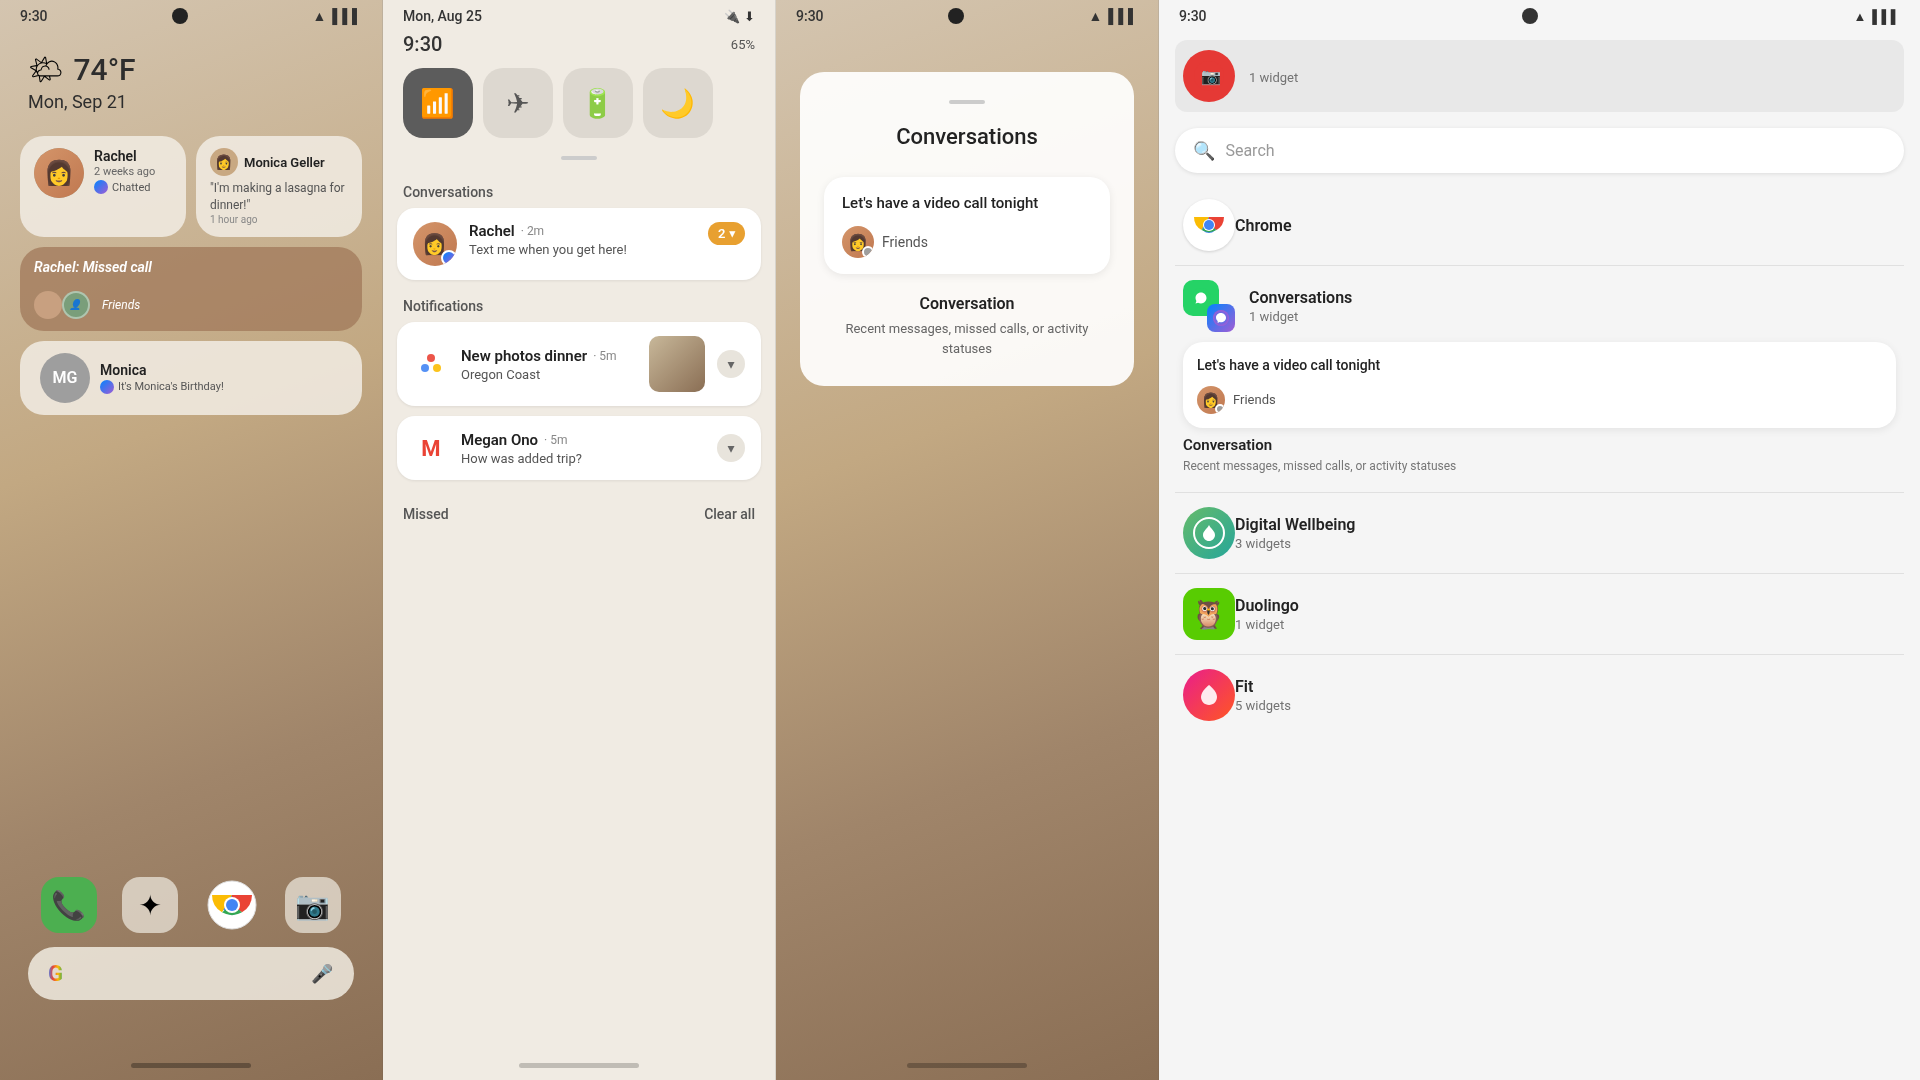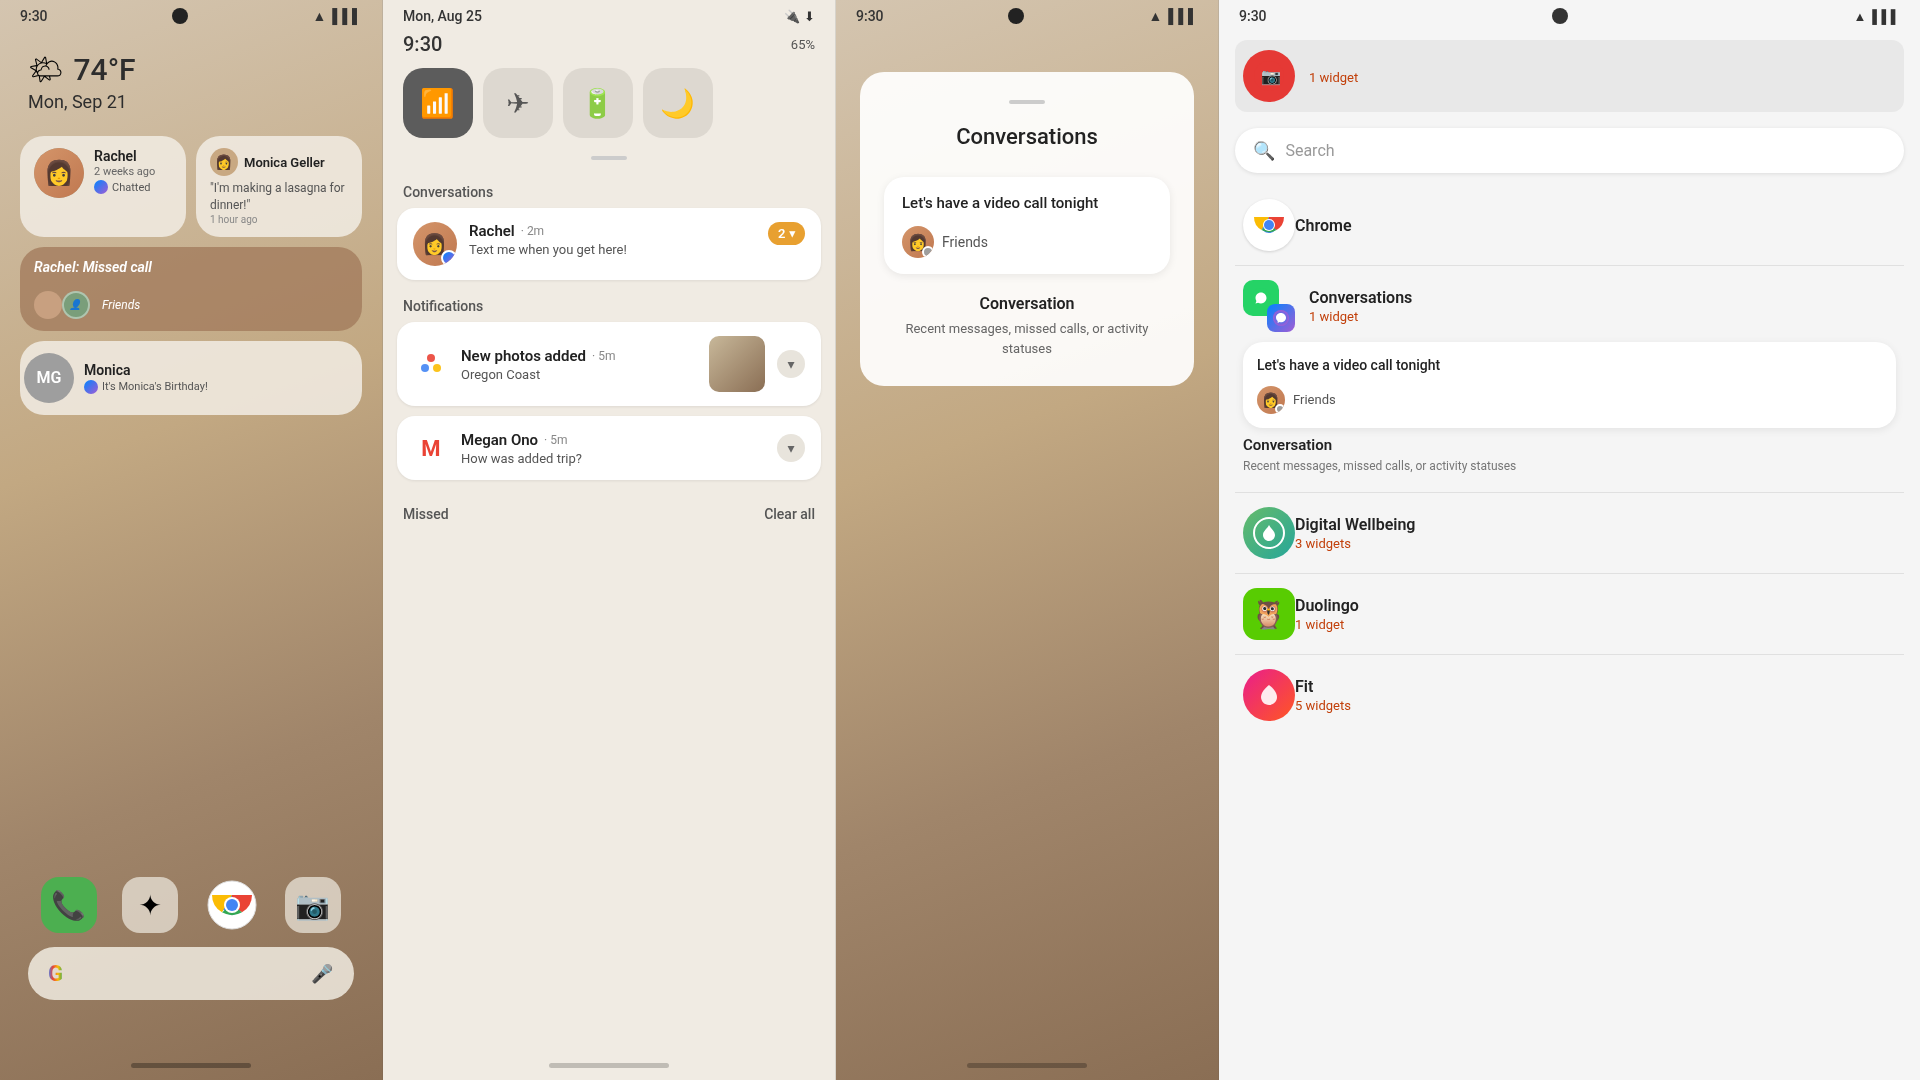--- a/index.html
+++ b/index.html
@@ -124,21 +124,21 @@
       padding: 12px 14px;
       flex: 1;
     }
     .bubble-name { font-size: 13px; font-weight: 600; color: #222; }
     .bubble-text { font-size: 12px; color: #555; margin-top: 2px; line-height: 1.4; }
     .bubble-time { font-size: 10px; color: #888; }
 
     .monica-card {
       background: rgba(240,235,225,0.88);
       border-radius: 24px;
-      padding: 12px 4px;
+      padding: 12px 20px;
       display: flex;
       align-items: center;
       gap: 10px;
       width: 100%;
     }
 
     
     .home-dock {
       position: absolute;
       bottom: 60px;
@@ -177,21 +177,21 @@
     .home-indicator {
       position: absolute;
       bottom: 12px; left: 50%; transform: translateX(-50%);
       width: 120px; height: 5px;
       background: rgba(0,0,0,0.3);
       border-radius: 3px;
     }
 
     
     .panel-notif {
-      width: 453px;
+      width: 393px;
       height: 1080px;
       background: #f0ebe3;
       position: relative;
       display: flex;
       flex-direction: column;
       border-right: 1px solid rgba(0,0,0,0.1);
     }
 
     .notif-status-bar {
       display: flex;
@@ -449,21 +449,21 @@
       display: flex;
       align-items: center;
       gap: 14px;
       padding: 10px 8px;
       background: #e8e8e8;
       border-radius: 12px;
       margin-bottom: 4px;
     }
     .widget-app-info { flex: 1; }
     .widget-app-name { font-size: 16px; font-weight: 600; color: #222; }
-    .widget-app-count { font-size: 13px; color: #c2410c; margin-top: 2px; }
+    .widget-app-count { font-size: 13px; color: #737373; margin-top: 2px; }
 
     .search-box {
       background: #fff;
       border-radius: 50px;
       padding: 12px 18px;
       display: flex;
       align-items: center;
       gap: 10px;
       margin: 12px 16px;
       box-shadow: 0 1px 4px rgba(0,0,0,0.1);
@@ -735,21 +735,21 @@
   <div class="notif-card photos-notif" style="align-items:center;">
     <div class="photos-icon-app">
       <svg width="24" height="24" viewBox="0 0 24 24">
         <circle cx="12" cy="6" r="4" fill="#ea4335" opacity="0.9"></circle>
         <circle cx="18" cy="16" r="4" fill="#fbbc04" opacity="0.9"></circle>
         <circle cx="6" cy="16" r="4" fill="#4285f4" opacity="0.9"></circle>
       </svg>
     </div>
     <div class="notif-content">
       <div class="notif-name-row">
-        <span class="notif-name">New photos added</span>
+        <span class="notif-name">New photos dinner</span>
         <span class="notif-time">· <span>5m</span></span>
       </div>
       <div class="notif-msg">Oregon Coast</div>
     </div>
     <div class="photos-thumb" style="background:linear-gradient(135deg,#c8b89a,#8a6e54);"></div>
     <div class="expand-btn">▾</div>
   </div>
 
   <div class="notif-card" style="align-items:center;">
     <div class="gmail-icon-circle">

